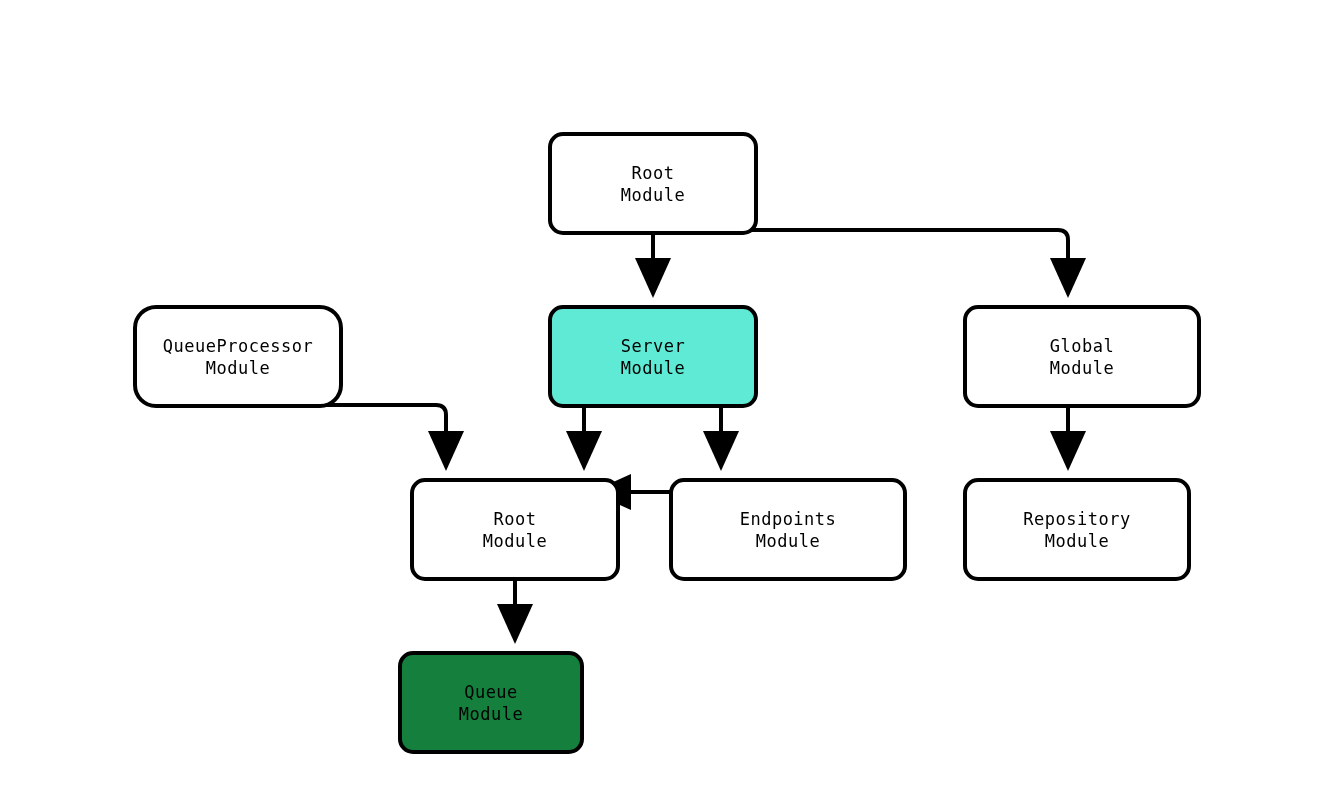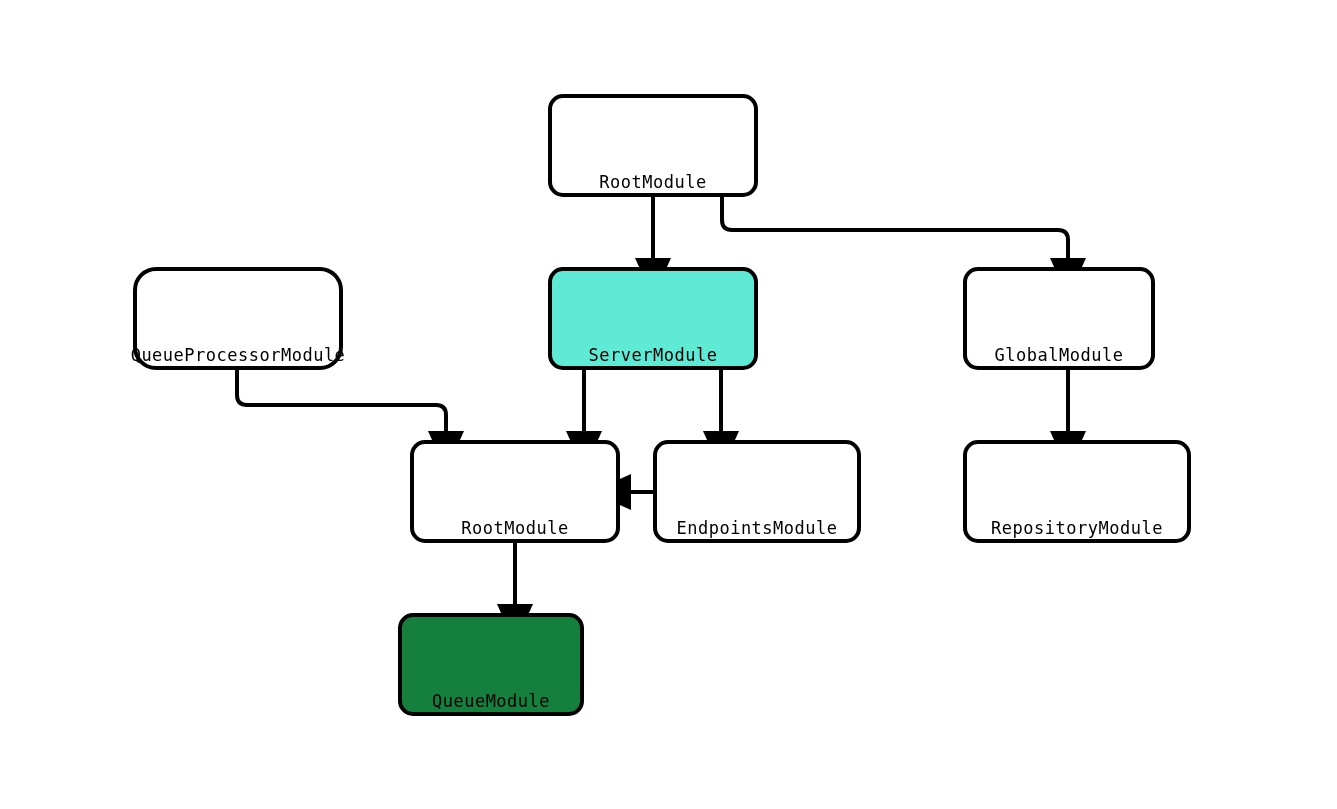--- a/index.html
+++ b/index.html
@@ -28,24 +28,25 @@
   }
   .node {
     position: absolute;
     box-sizing: border-box;
     width: 210px;
     height: 103px;
     border: 4px solid #000000;
     border-radius: 15px;
     background: #ffffff;
     display: flex;
-    flex-direction: row;
-    align-items: flex-end;
+    flex-direction: column;
+    align-items: center;
     justify-content: center;
     z-index: 2;
+    margin-top: 38px;
   }
   .node-line {
     font-family: "DejaVu Sans Mono", "Liberation Mono", monospace;
     font-size: 17px;
     line-height: 22px;
     color: #000000;
     text-align: center;
     letter-spacing: 0.5px;
     white-space: nowrap;
   }
@@ -79,29 +80,29 @@
         <div class="node-line">Module</div>
       </div>
       <div class="node" style="left: 133px; top: 267px; width: 210px; height: 103px; border-width: 4px; border-color: rgb(0, 0, 0); border-radius: 23px; background: rgb(255, 255, 255);">
         <div class="node-line">QueueProcessor</div>
         <div class="node-line">Module</div>
       </div>
       <div class="node" style="left: 548px; top: 267px; width: 210px; height: 103px; border-width: 4px; border-color: rgb(0, 0, 0); border-radius: 15px; background: #5eead4;">
         <div class="node-line">Server</div>
         <div class="node-line">Module</div>
       </div>
-      <div class="node" style="left: 963px; top: 267px; width: 192px; height: 103px; border-width: 4px; border-color: rgb(0, 0, 0); border-radius: 15px; background: rgb(255, 255, 255);">
+      <div class="node" style="left: 963px; top: 267px; width: 238px; height: 103px; border-width: 4px; border-color: rgb(0, 0, 0); border-radius: 15px; background: rgb(255, 255, 255);">
         <div class="node-line">Global</div>
         <div class="node-line">Module</div>
       </div>
       <div class="node" style="left: 410px; top: 440px; width: 210px; height: 103px; border-width: 4px; border-color: rgb(0, 0, 0); border-radius: 15px; background: rgb(255, 255, 255);">
         <div class="node-line">Root</div>
         <div class="node-line">Module</div>
       </div>
-      <div class="node" style="left: 653px; top: 440px; width: 208px; height: 103px; border-width: 4px; border-color: rgb(0, 0, 0); border-radius: 15px; background: rgb(255, 255, 255);">
+      <div class="node" style="left: 669px; top: 440px; width: 238px; height: 103px; border-width: 4px; border-color: rgb(0, 0, 0); border-radius: 15px; background: rgb(255, 255, 255);">
         <div class="node-line">Endpoints</div>
         <div class="node-line">Module</div>
       </div>
       <div class="node" style="left: 963px; top: 440px; width: 228px; height: 103px; border-width: 4px; border-color: rgb(0, 0, 0); border-radius: 15px; background: rgb(255, 255, 255);">
         <div class="node-line">Repository</div>
         <div class="node-line">Module</div>
       </div>
       <div class="node" style="left: 398px; top: 613px; width: 186px; height: 103px; border-width: 4px; border-color: rgb(0, 0, 0); border-radius: 15px; background: #15803d;">
         <div class="node-line">Queue</div>
         <div class="node-line">Module</div>

